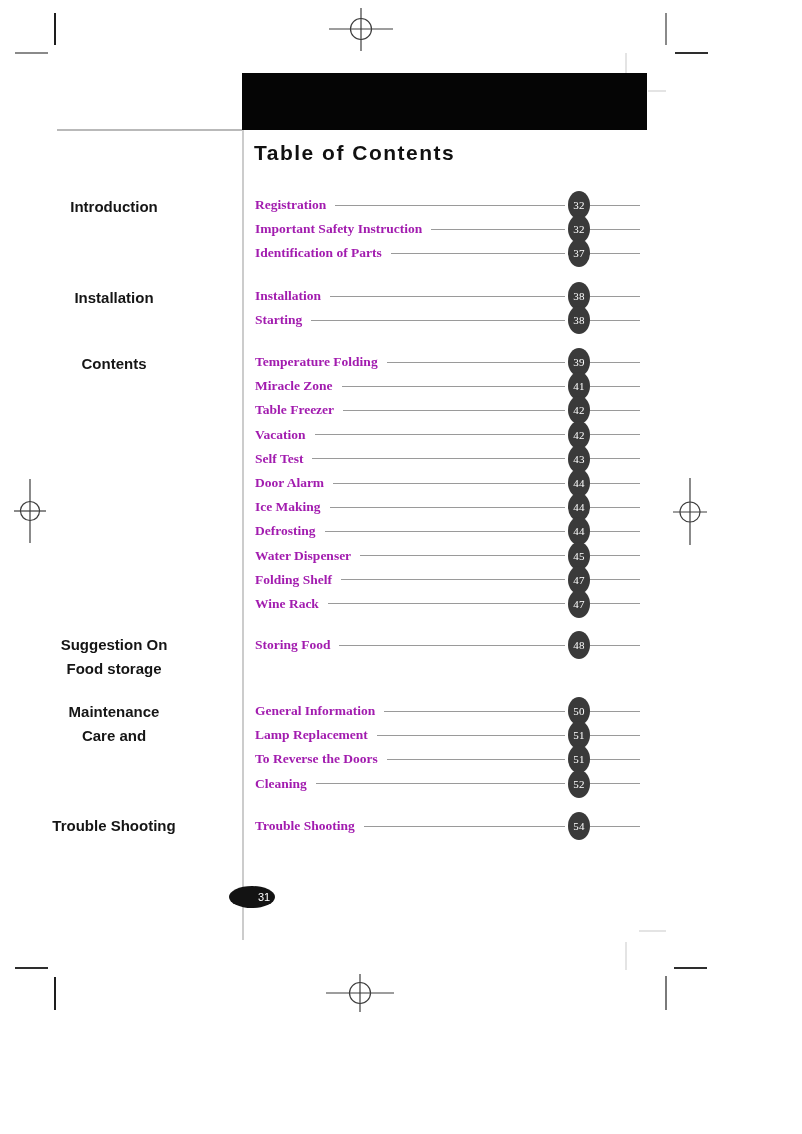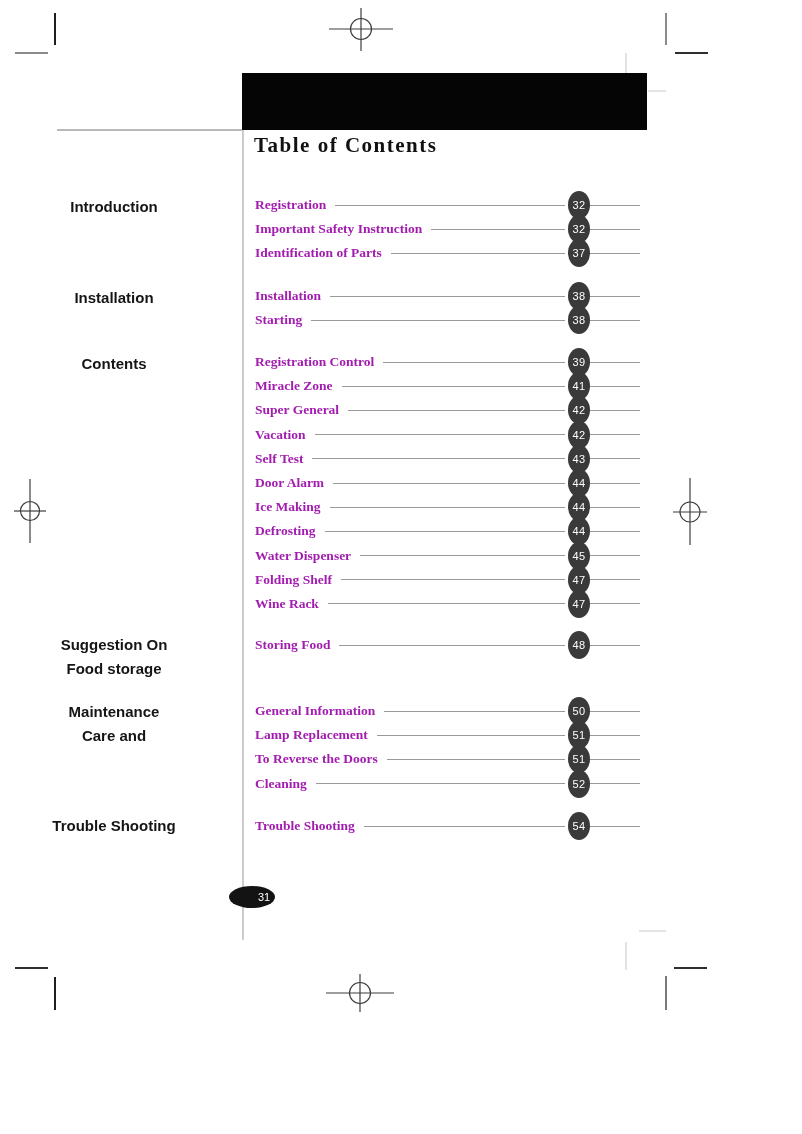--- a/index.html
+++ b/index.html
@@ -11,22 +11,22 @@
 
   
   .banner { position:absolute; left:242px; top:73px; width:405px; height:57px; background:#050505; }
   .banner-underline { position:absolute; left:57px; top:129px; width:185px; height:2px; background:#b9b9b9; }
 
   
   .divider { position:absolute; left:242px; top:130px; width:2px; height:810px; background:#cccccc; }
 
   
   .title {
-    position:absolute; left:254px; top:133px; width:400px;
-    font-family:Liberation Serif, serif; font-weight:bold;
+    position:absolute; left:254px; top:141px; width:400px;
+    font-family:Liberation Sans, sans-serif; font-weight:bold;
     font-size:21px; letter-spacing:1.5px; color:#111;
   }
 
   
   .side-label {
     position:absolute; left:0; width:228px; text-align:center;
     font-family:"Liberation Sans", sans-serif; font-weight:bold;
     font-size:15px; color:#151515; line-height:24px;
   }
   .side-label span { display:block; }
@@ -36,21 +36,21 @@
   .row { display:flex; align-items:center; height:24.2px; }
   .etitle {
     font-family:"Liberation Serif", serif; font-weight:bold;
     font-size:13.5px; color:#a21caf; white-space:nowrap;
   }
   .leader { flex:1; height:0; border-top:1.4px solid #9a9a9a; margin:0 3px 0 9px; }
   .tail   { width:50px; height:0; border-top:1.4px solid #9a9a9a; }
   .badge {
     flex:0 0 auto; width:22px; height:28px; border-radius:50%;
     background:#3a3a3a; color:#ffffff; display:flex; align-items:center; justify-content:center;
-    font-family:Liberation Sans, sans-serif; font-size:11px; letter-spacing:0.3px;
+    font-family:Liberation Serif, serif; font-size:11px; letter-spacing:0.3px;
   }
 
   
   .folio {
     position:absolute; left:229px; top:886px; width:22px; height:22px; border-radius:50%;
     background:#131313; color:#fff; display:flex; align-items:center; justify-content:center;
     font-family:"Liberation Sans", sans-serif; font-size:11px;padding-left:24px;
   }
 </style>
 </head>
@@ -162,33 +162,33 @@
     <div class="row">
       <span class="etitle">Starting</span>
       <span class="leader"></span>
       <span class="badge">38</span>
       <span class="tail"></span>
     </div>
   </div>
 
   <div class="toc-section" style="top:350px">
     <div class="row">
-      <span class="etitle">Registration Control</span>
+      <span class="etitle">Temperature Folding</span>
       <span class="leader"></span>
       <span class="badge">39</span>
       <span class="tail"></span>
     </div>
     <div class="row">
       <span class="etitle">Miracle Zone</span>
       <span class="leader"></span>
       <span class="badge">41</span>
       <span class="tail"></span>
     </div>
     <div class="row">
-      <span class="etitle">Super General</span>
+      <span class="etitle">Table Freezer</span>
       <span class="leader"></span>
       <span class="badge">42</span>
       <span class="tail"></span>
     </div>
     <div class="row">
       <span class="etitle">Vacation</span>
       <span class="leader"></span>
       <span class="badge">42</span>
       <span class="tail"></span>
     </div>

